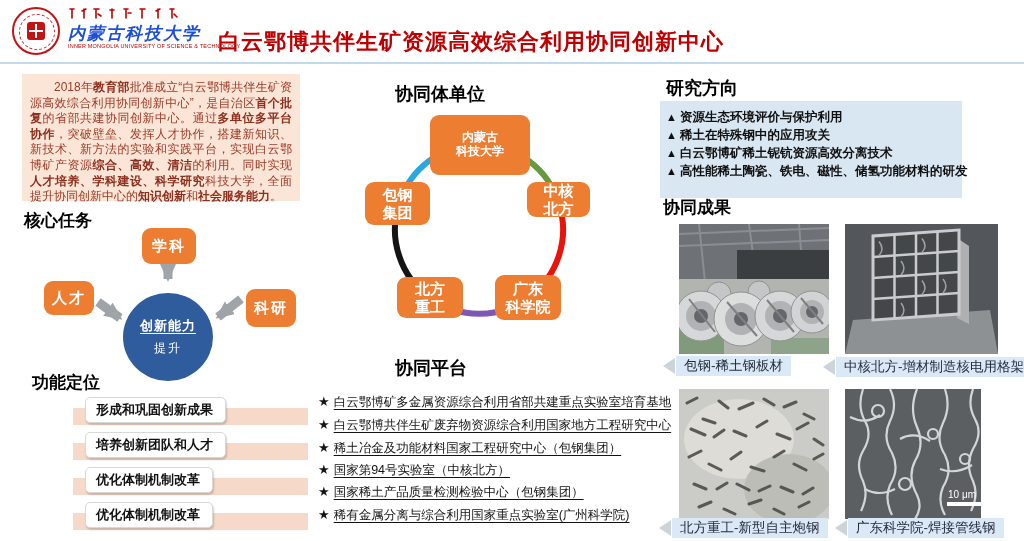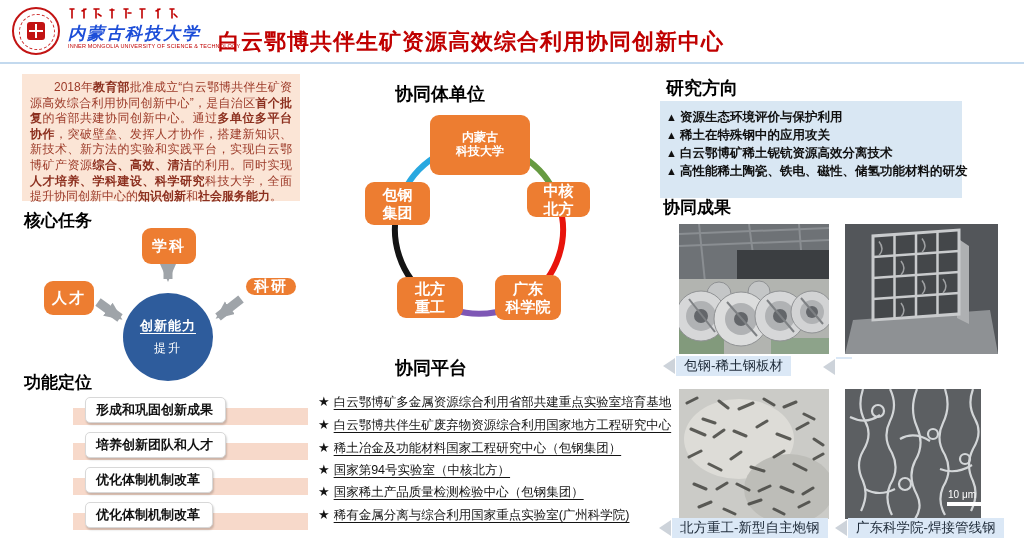--- a/index.html
+++ b/index.html
@@ -106,30 +106,30 @@
       <line x1="78" y1="76" x2="100" y2="92" marker-end="url(#ah)"></line>
       <line x1="221" y1="73" x2="198" y2="91" marker-end="url(#ah)"></line>
     </g>
   </svg>
   <div class="node-box task-node" style="left:122px;top:2px">
       <span>学科</span>
     </div>
   <div class="node-box task-node" style="left:24px;top:55px;width:50px;height:34px">
       <span>人才</span>
     </div>
-  <div class="node-box task-node" style="left:226px;top:52px;width:50px;height:17px">
+  <div class="node-box task-node" style="left:226px;top:63px;width:50px;height:38px">
       <span>科研</span>
     </div>
   <div class="task-circle">
     <span class="l1">创新能力</span>
     <span class="l2">提升</span>
   </div>
 </div>
 
-<div class="sec-h" style="left:24px;top:371px;font-size:17px">功能定位</div>
+<div class="sec-h" style="left:32px;top:371px;font-size:17px">功能定位</div>
 
 <div class="func-row-bar" style="top:408px"></div>
 <div class="func-row-box" style="top:397px">形成和巩固创新成果</div>
 <div class="func-row-bar" style="top:443px"></div>
 <div class="func-row-box" style="top:432px">培养创新团队和人才</div>
 <div class="func-row-bar" style="top:478px"></div>
 <div class="func-row-box" style="top:467px">优化体制机制改革</div>
 <div class="func-row-bar" style="top:513px"></div>
 <div class="func-row-box" style="top:502px">优化体制机制改革</div>
 
@@ -288,15 +288,15 @@
         <circle cx="88" cy="45" r="5"></circle>
         <circle cx="60" cy="95" r="6"></circle>
         <circle cx="120" cy="70" r="5"></circle>
     </g>
     <rect x="102" y="113" width="36" height="4" fill="#ffffff"></rect>
     <text x="103" y="109" fill="#ffffff" font-size="10">10 μm</text>
   </svg>
 </div>
 
 <div class="caption" style="left:676px;top:356px"><span class="cap-arrow"></span><span>包钢-稀土钢板材</span></div>
-<div class="caption" style="left:836px;top:357px"><span class="cap-arrow"></span></div>
+<div class="caption" style="left:836px;top:357px"><span class="cap-arrow"></span><span>中核北方-增材制造核电用格架</span></div>
 <div class="caption" style="left:672px;top:518px"><span class="cap-arrow"></span><span>北方重工-新型自主炮钢</span></div>
 <div class="caption" style="left:848px;top:518px"><span class="cap-arrow"></span><span>广东科学院-焊接管线钢</span></div>
 
 </body></html>

